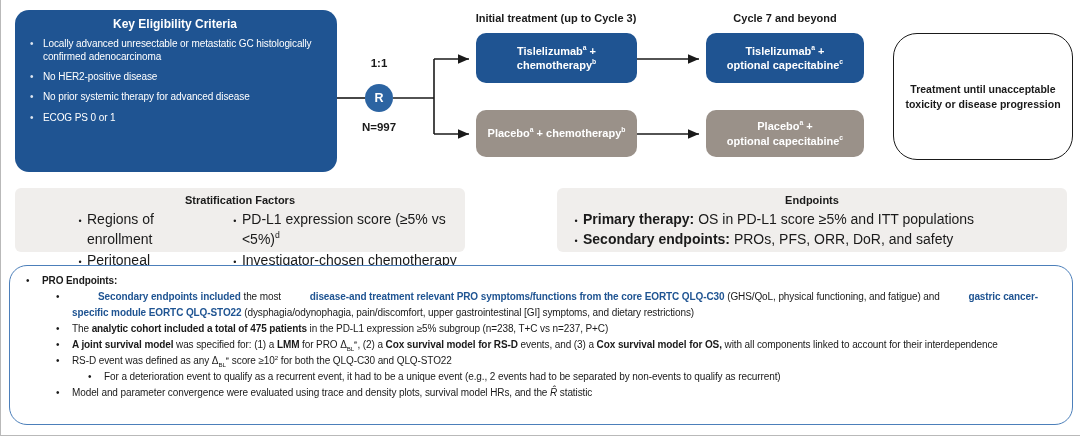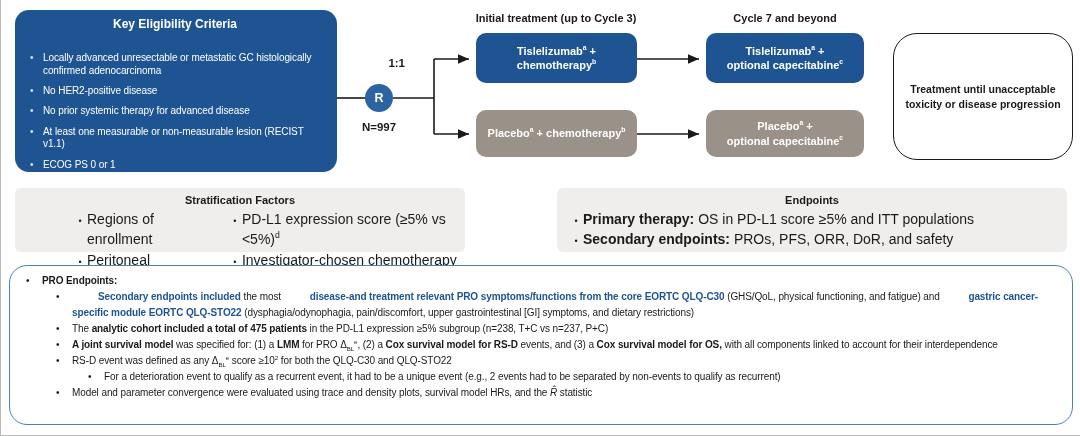--- a/index.html
+++ b/index.html
@@ -3,26 +3,26 @@
 <meta charset="utf-8">
 <style>
   html,body{margin:0;padding:0;background:#fff;}
   .canvas{position:relative;width:1080px;height:436px;background:#fff;
     border-left:1px solid #b9b9b9;border-bottom:1px solid #b9b9b9;box-sizing:border-box;
     font-family:"Liberation Sans",sans-serif;color:#1a1a1a;overflow:hidden;}
   .connectors{position:absolute;left:0;top:0;pointer-events:none;}
 
   .elig-box{position:absolute;left:14px;top:10px;width:322px;height:162px;background:#1F5492;
     border-radius:14px;color:#fff;padding:7px 10px 0 8px;box-sizing:border-box;}
-  .elig-title{font-weight:700;font-size:12px;text-align:center;margin-bottom:21px;}
+  .elig-title{font-weight:700;font-size:12px;text-align:center;margin-bottom:7px;}
   .elig-item{display:flex;font-size:10px;line-height:1.28;letter-spacing:-0.1px;margin-bottom:7.5px;}
   .eb{flex:0 0 20px;padding-left:7px;box-sizing:border-box;color:rgba(255,255,255,.85);}
   .eb::before{content:"•";}
 
-  .ratio{position:absolute;left:352px;top:57px;width:52px;text-align:right;font-weight:700;font-size:11.5px;}
+  .ratio{position:absolute;left:352px;top:57px;width:52px;text-align:center;font-weight:700;font-size:11.5px;}
   .r-circle{position:absolute;left:364px;top:84px;width:28px;height:28px;border-radius:50%;
     background:#2C64A2;color:#fff;font-weight:700;font-size:12.5px;
     display:flex;align-items:center;justify-content:center;}
   .n-label{position:absolute;left:344px;top:121px;width:68px;text-align:center;font-weight:700;font-size:11.5px;}
 
   .col-head{position:absolute;top:12px;font-weight:700;font-size:11px;text-align:center;}
   .h-init{left:445px;width:220px;}
   .h-c7{left:699px;width:170px;}
 
   .arm{position:absolute;border-radius:10px;color:#fff;font-weight:700;font-size:11px;
@@ -94,24 +94,20 @@
     <div class="elig-item">
       <span class="eb"></span>
       <span>No HER2-positive disease</span>
     </div>
     <div class="elig-item">
       <span class="eb"></span>
       <span>No prior systemic therapy for advanced disease</span>
     </div>
     <div class="elig-item">
       <span class="eb"></span>
-      <span>At least one measurable or non-measurable lesion (RECIST v1.1)</span>
-    </div>
-    <div class="elig-item">
-      <span class="eb"></span>
       <span>ECOG PS 0 or 1</span>
     </div>
   </div>
 
   <div class="ratio">1:1</div>
   <div class="r-circle">R</div>
   <div class="n-label">N=997</div>
 
   <div class="col-head h-init">Initial treatment (up to Cycle 3)</div>
   <div class="col-head h-c7">Cycle 7 and beyond</div>

